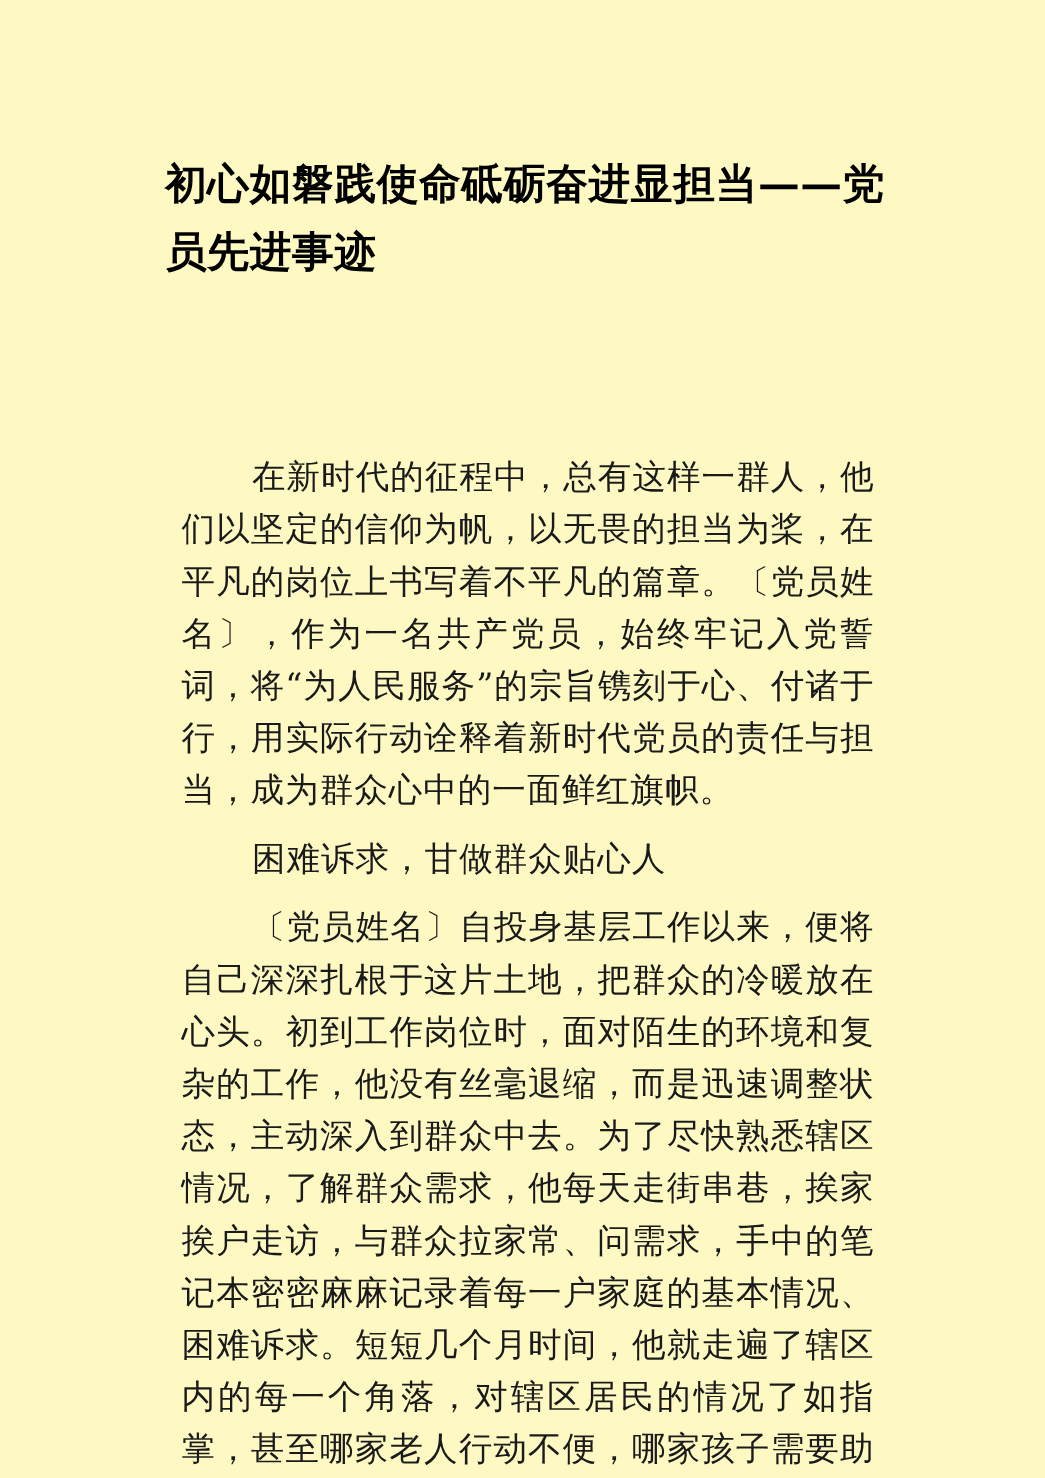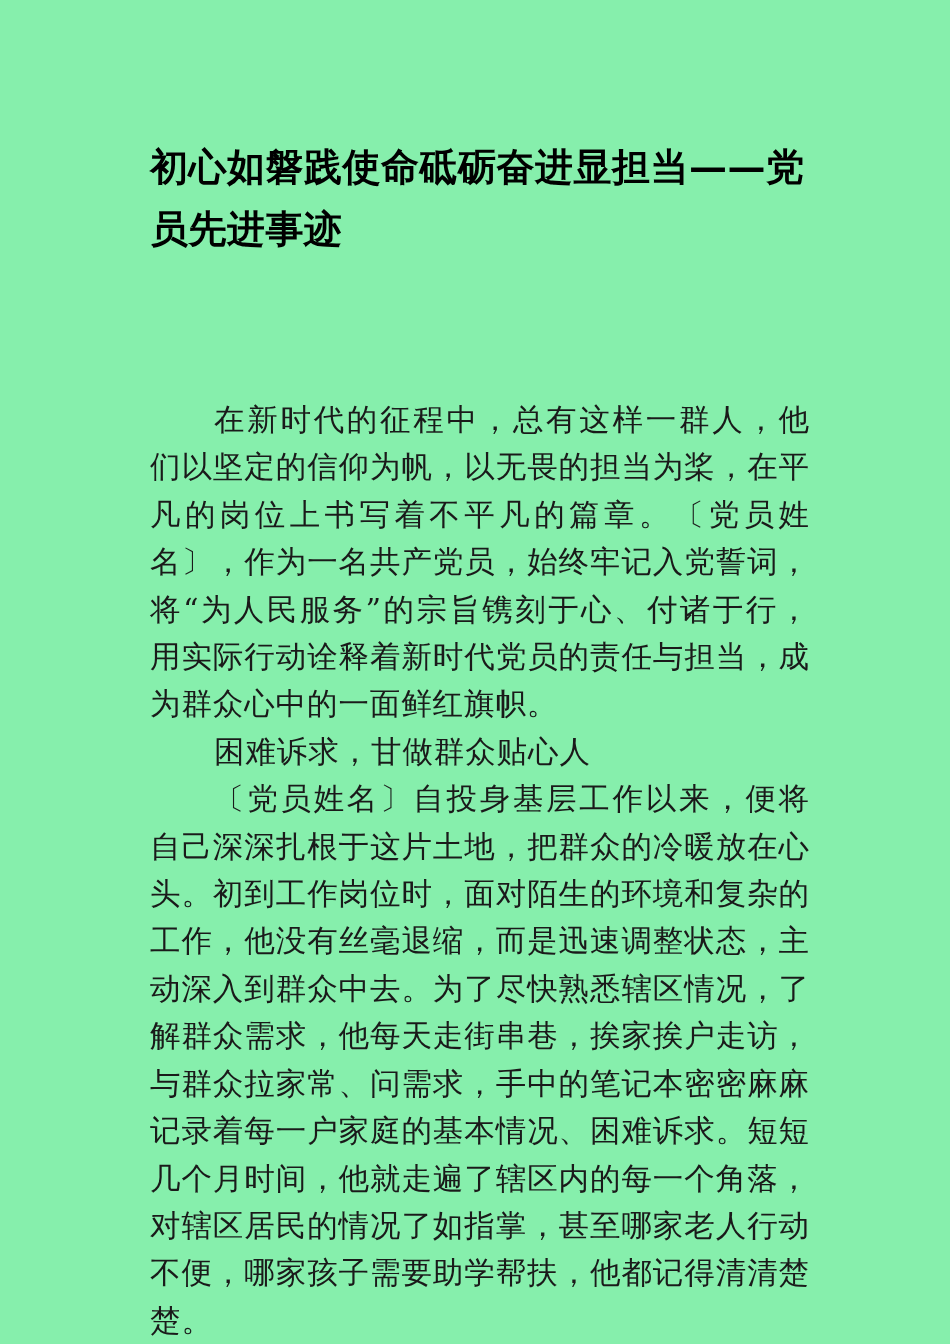--- a/index.html
+++ b/index.html
@@ -7,21 +7,21 @@
     padding: 0;
     background: #ffffff;
   }
   body {
     font-family: "DejaVu Serif", "Liberation Serif", serif;
   }
   .page {
     position: relative;
     width: 950px;
     height: 1344px;
-    background: #86efac;
+    background: #fef9c3;
     overflow: hidden;
     box-sizing: border-box;
   }
   .content {
     position: absolute;
     left: 150px;
     top: 0;
     width: 660px;
   }
 
@@ -46,21 +46,21 @@
   }
 
   
   .body-block {
     position: absolute;
     left: 0;
     top: 396px;
     width: 660px;
   }
   .para {
-    margin: 0;
+    margin: 15px;
     padding: 0;
     font-family: "DejaVu Serif", "Liberation Serif", serif;
     font-weight: 400;
     font-size: 30.5px;
     line-height: 47.4px;
     color: #1a1a1a;
     text-align: justify;
     text-justify: inter-ideograph;
     word-break: break-all;
     letter-spacing: 0.9px;

